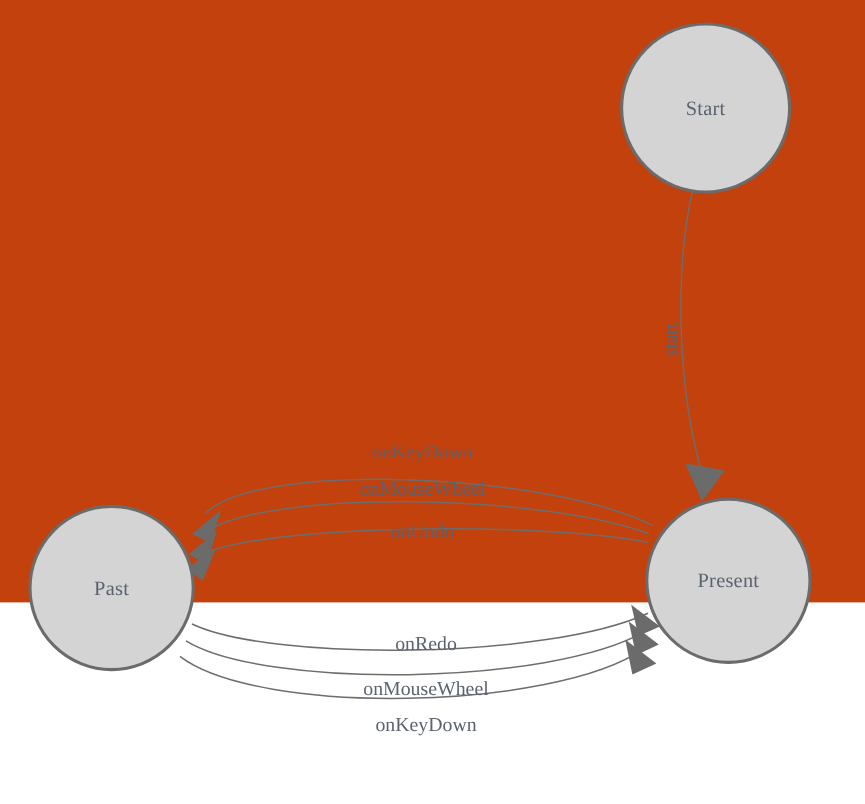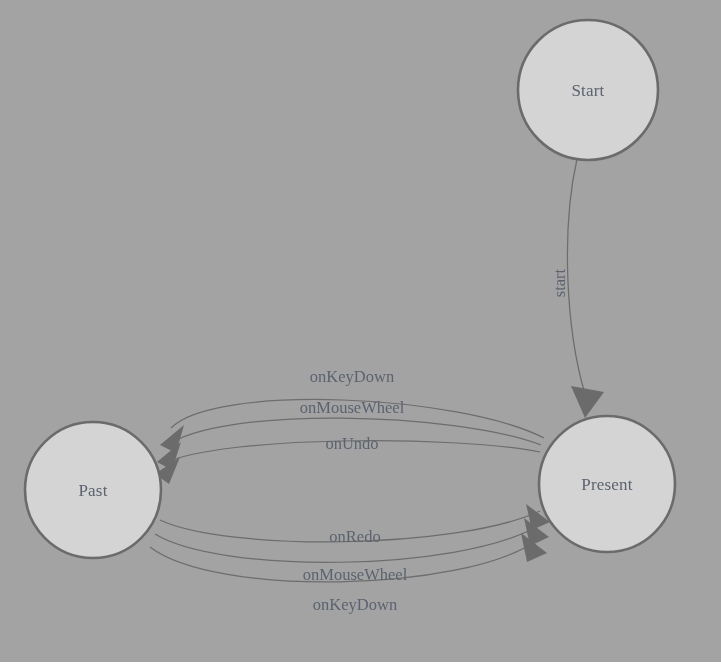--- a/index.html
+++ b/index.html
@@ -9,22 +9,22 @@
   }
   body {
     width: 721px;
     height: 670px;
     font-family: "Liberation Serif", "DejaVu Serif", serif;
     overflow: hidden;
   }
   #diagram-root {
     position: relative;
     width: 721px;
-    height: 662px;
-    background: #a3a3a3;
+    height: 502px;
+    background: #c2410c;
   }
   svg.graph-canvas {
     position: absolute;
     top: 0;
     left: 0;
     width: 721px;
     height: 670px;
     display: block;
   }
   .node-circle {

